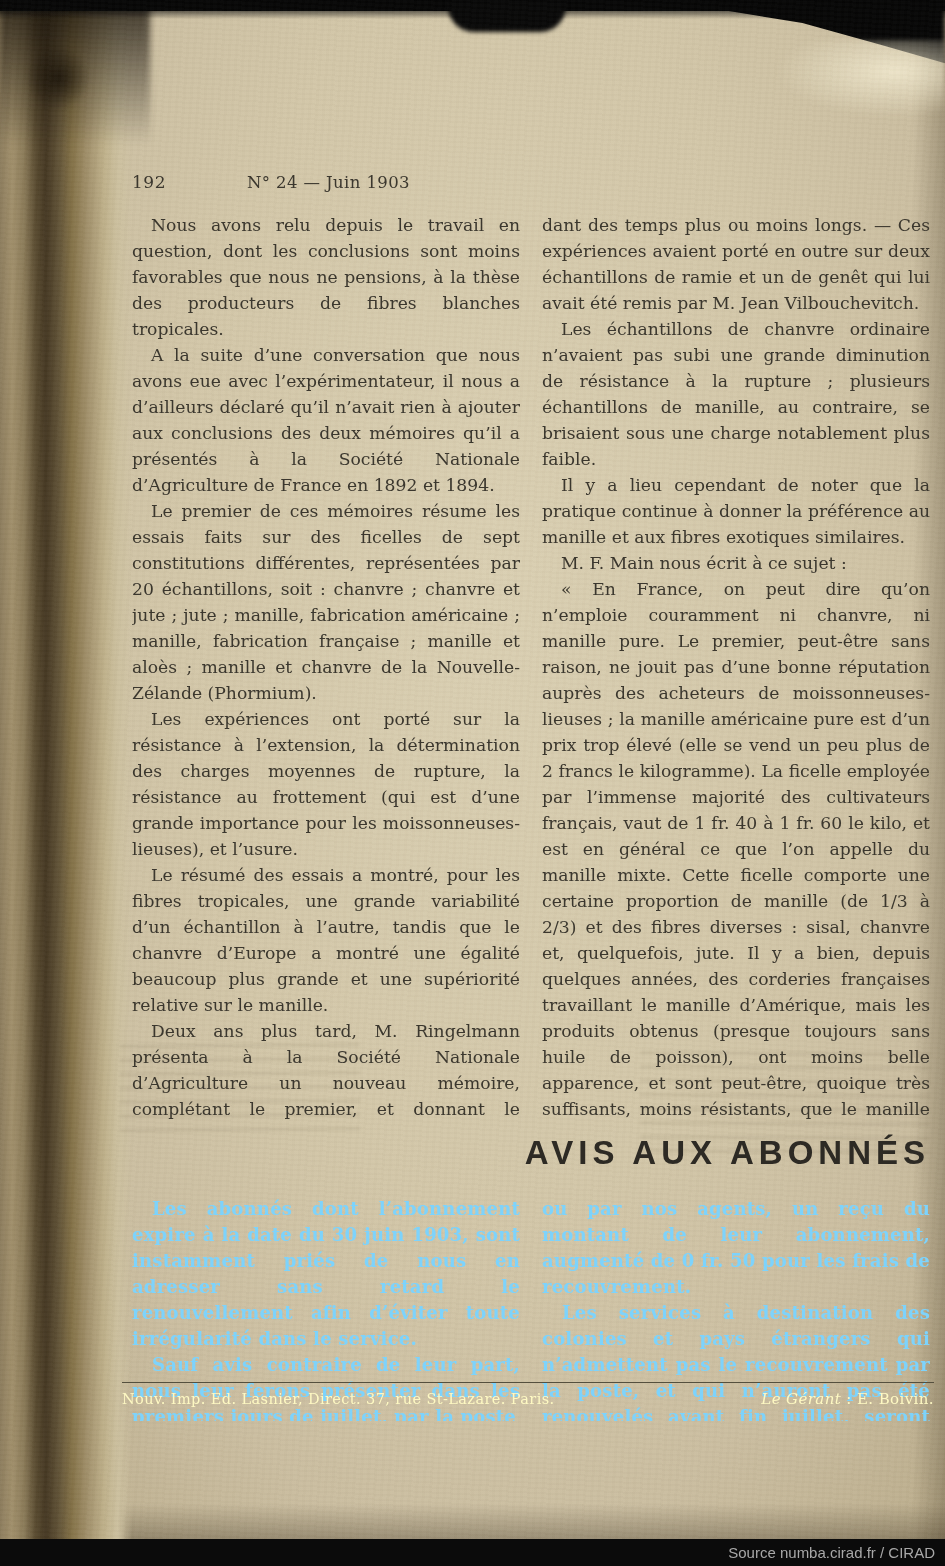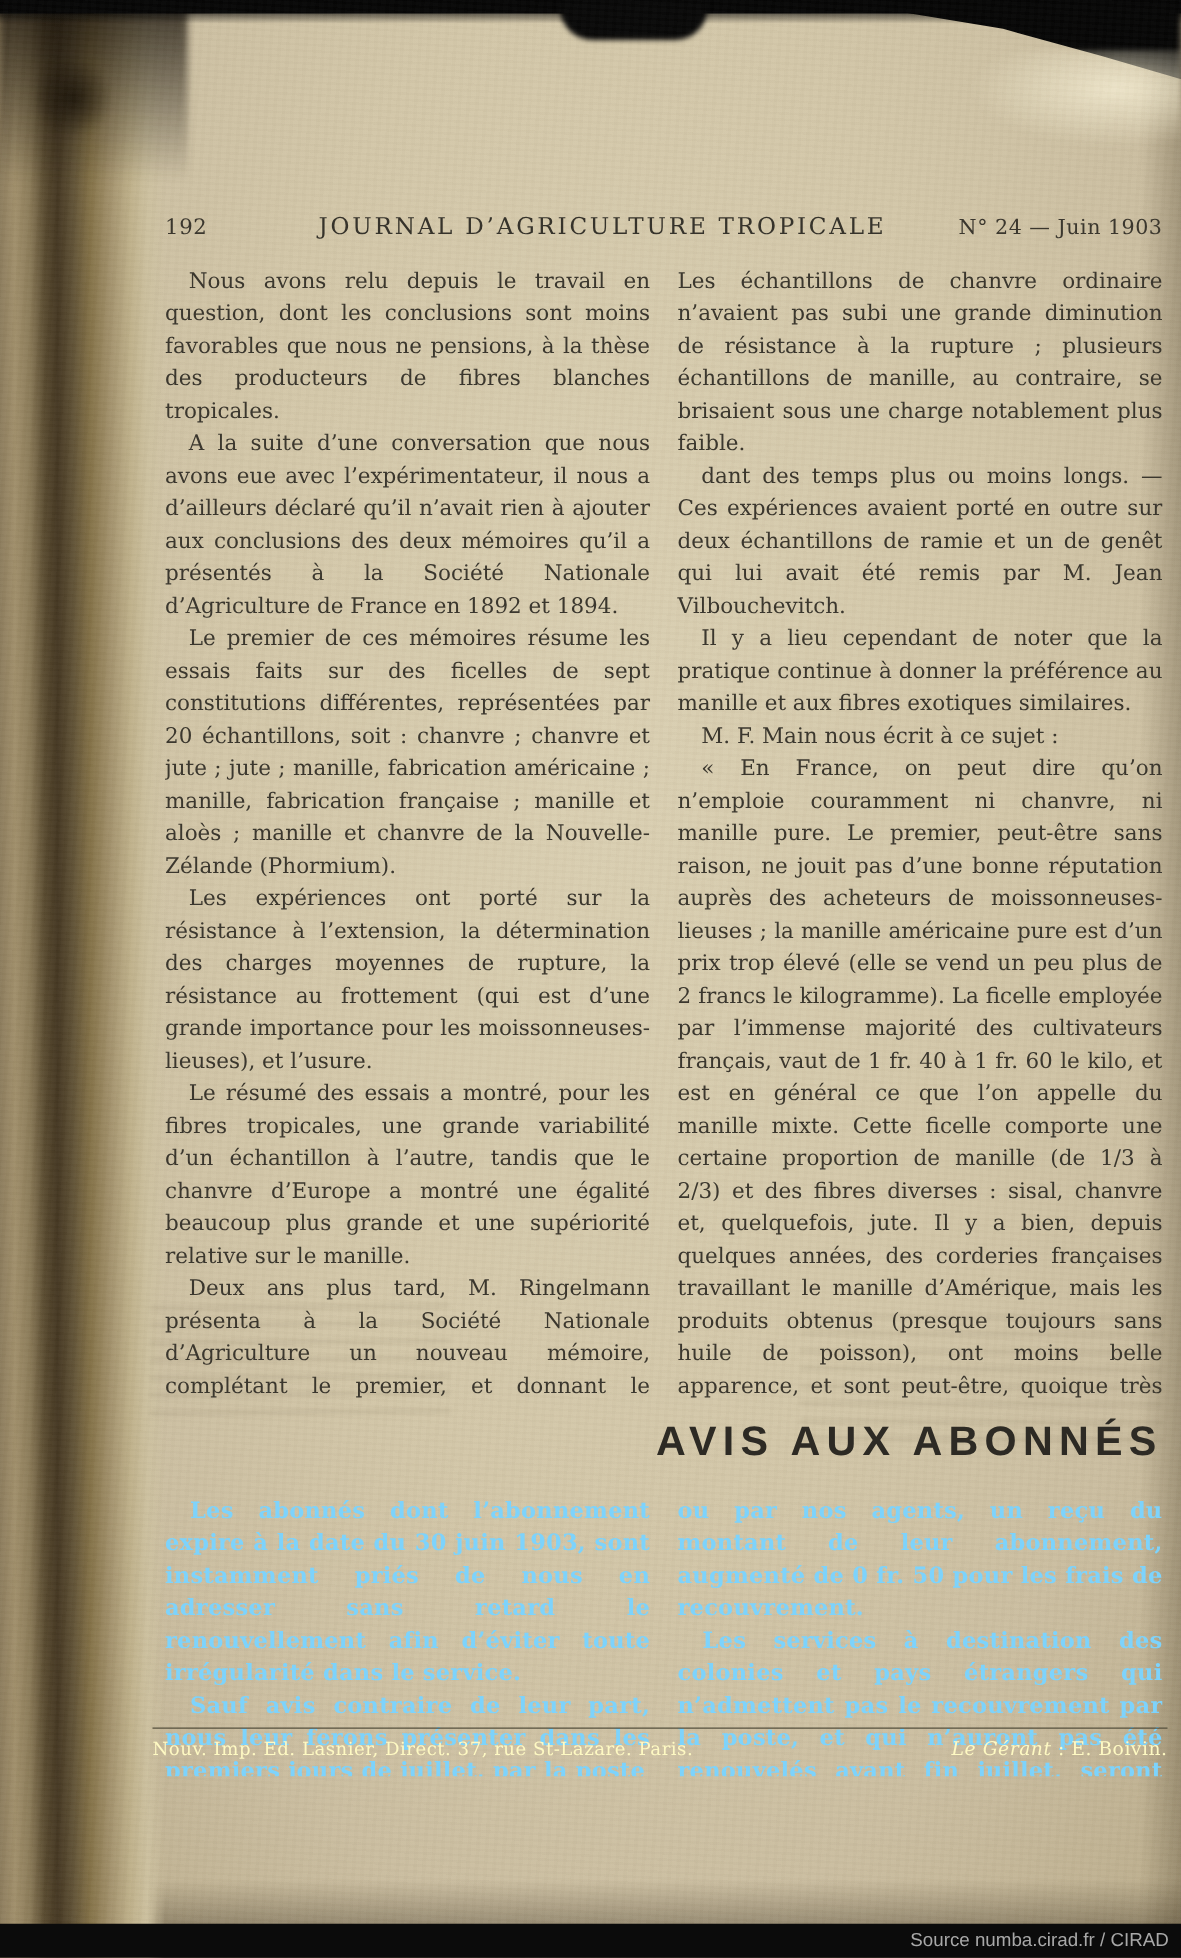--- a/index.html
+++ b/index.html
@@ -127,36 +127,35 @@
 <div class="top-right-dark"></div>
 <div class="corner-light"></div>
 <div class="ghost ghost-a"></div>
 <div class="ghost ghost-b"></div>
 <div class="grain"></div>
 
 <div class="content">
 
   <div class="header">
     <span class="page-num">192</span>
-    <span class="journal-title">JOURNAL D’AGRICULTURE TROPICALE</span>
     <span class="issue">N° 24 — Juin 1903</span>
   </div>
 
   <div class="cols">
     <div class="col col-left">
         <p class="bp">Nous avons relu depuis le travail en question, dont les conclusions sont moins favorables que nous ne pensions, à la thèse des producteurs de fibres blanches tropicales.</p>
         <p class="bp">A la suite d’une conversation que nous avons eue avec l’expérimentateur, il nous a d’ailleurs déclaré qu’il n’avait rien à ajouter aux conclusions des deux mémoires qu’il a présentés à la Société Nationale d’Agriculture de France en 1892 et 1894.</p>
         <p class="bp">Le premier de ces mémoires résume les essais faits sur des ficelles de sept constitutions différentes, représentées par 20 échantillons, soit : chanvre ; chanvre et jute ; jute ; manille, fabrication américaine ; manille, fabrication française ; manille et aloès ; manille et chanvre de la Nouvelle-Zélande (Phormium).</p>
         <p class="bp">Les expériences ont porté sur la résistance à l’extension, la détermination des charges moyennes de rupture, la résistance au frottement (qui est d’une grande importance pour les moissonneuses-lieuses), et l’usure.</p>
         <p class="bp">Le résumé des essais a montré, pour les fibres tropicales, une grande variabilité d’un échantillon à l’autre, tandis que le chanvre d’Europe a montré une égalité beaucoup plus grande et une supériorité relative sur le manille.</p>
         <p class="bp">Deux ans plus tard, M. Ringelmann présenta à la Société Nationale d’Agriculture un nouveau mémoire, complétant le premier, et donnant le compte-rendu des essais faits avec les mêmes échantillons ayant subi l’action de l’humidité et des intempéries pen-</p>
       </div>
     <div class="col col-right">
+        <p class="bp">dant des temps plus ou moins longs. — Ces expériences avaient porté en outre sur deux échantillons de ramie et un de genêt qui lui avait été remis par M. Jean Vilbouchevitch.</p>
         <p class="bp">Les échantillons de chanvre ordinaire n’avaient pas subi une grande diminution de résistance à la rupture ; plusieurs échantillons de manille, au contraire, se brisaient sous une charge notablement plus faible.</p>
-        <p class="bp">dant des temps plus ou moins longs. — Ces expériences avaient porté en outre sur deux échantillons de ramie et un de genêt qui lui avait été remis par M. Jean Vilbouchevitch.</p>
         <p class="bp">Il y a lieu cependant de noter que la pratique continue à donner la préférence au manille et aux fibres exotiques similaires.</p>
         <p class="bp">M. F. Main nous écrit à ce sujet :</p>
         <p class="bp">« En France, on peut dire qu’on n’emploie couramment ni chanvre, ni manille pure. Le premier, peut-être sans raison, ne jouit pas d’une bonne réputation auprès des acheteurs de moissonneuses-lieuses ; la manille américaine pure est d’un prix trop élevé (elle se vend un peu plus de 2 francs le kilogramme). La ficelle employée par l’immense majorité des cultivateurs français, vaut de 1 fr. 40 à 1 fr. 60 le kilo, et est en général ce que l’on appelle du manille mixte. Cette ficelle comporte une certaine proportion de manille (de 1/3 à 2/3) et des fibres diverses : sisal, chanvre et, quelquefois, jute. Il y a bien, depuis quelques années, des corderies françaises travaillant le manille d’Amérique, mais les produits obtenus (presque toujours sans huile de poisson), ont moins belle apparence, et sont peut-être, quoique très suffisants, moins résistants, que le manille travaillé en Amérique. »</p>
       </div>
   </div>
 
   <div class="notice-title">AVIS AUX ABONNÉS</div>
 
   <div class="ncols">
     <div class="ncol ncol-left">

